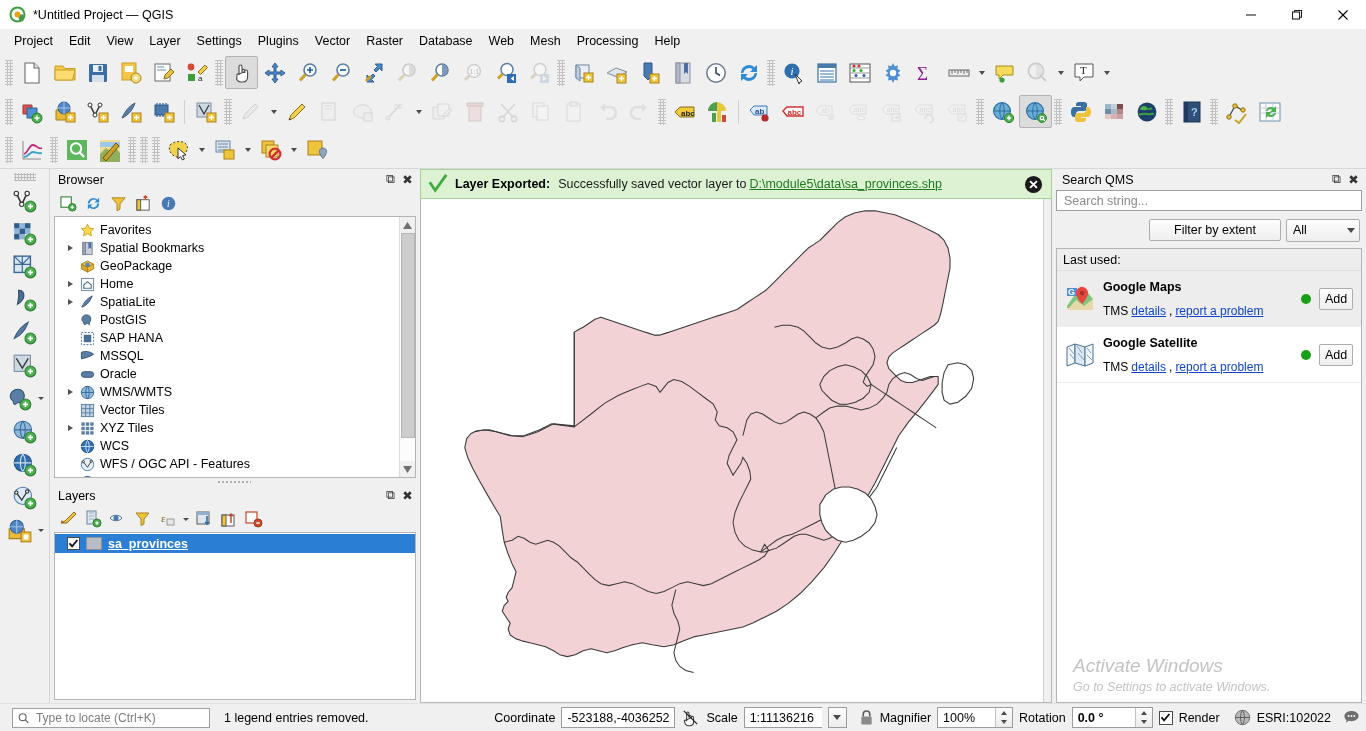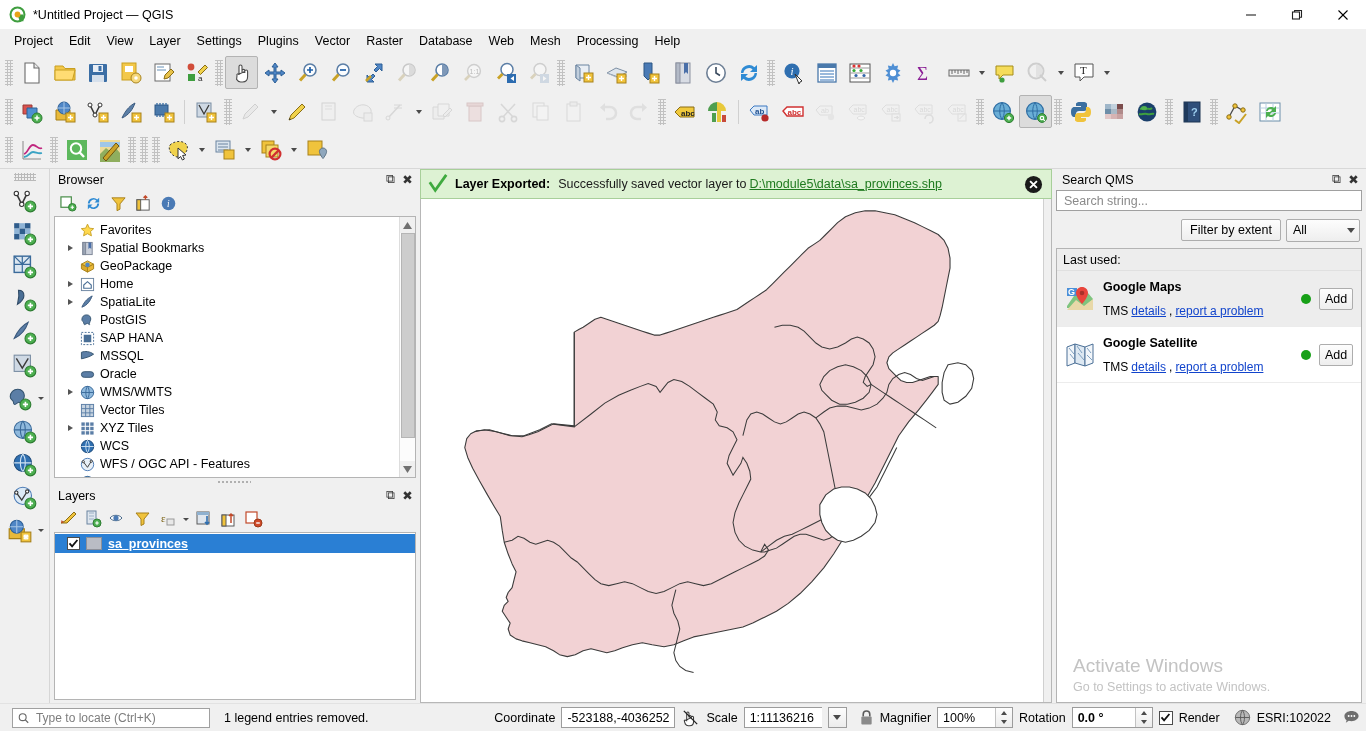--- a/index.html
+++ b/index.html
@@ -250,21 +250,21 @@
     background: transparent;
   }
   .qms-search input::placeholder { color: #8a8a8a; }
   .qms-filter-row {
     height: 30px; display: flex; align-items: center; justify-content: flex-end;
     gap: 5px; padding: 0 4px 0 0; margin-top: 4px;
   }
   .btn {
     background: linear-gradient(#fdfdfd, #eeeeee);
     border: 1px solid #adadad; border-radius: 2px;
-    padding: 3px 8px; font-size: 12.5px; color: #000;
+    padding: 3px 24px; font-size: 12.5px; color: #000;
   }
   .combo {
     width: 74px; height: 23px;
     background: linear-gradient(#fdfdfd, #eeeeee);
     border: 1px solid #adadad; border-radius: 2px;
     display: flex; align-items: center; padding: 0 4px 0 6px;
     font-size: 12.5px;
   }
   .combo .cval { flex: 1; }
   .combo .carrow { border-left: 4px solid transparent; border-right: 4px solid transparent; border-top: 5px solid #4a4a4a; }
@@ -292,21 +292,21 @@
   .qms-sub .lnk { color: #1144cc; text-decoration: underline; }
   .qms-dot { width: 10px; height: 10px; border-radius: 50%; background: #17a017; flex: none; }
   .qms-add {
     width: 34px; height: 22px; flex: none;
     display: flex; align-items: center; justify-content: center;
     background: linear-gradient(#fdfdfd, #eeeeee);
     border: 1px solid #adadad; border-radius: 2px; font-size: 12.5px;
   }
   .watermark {
     position: absolute; left: 16px; bottom: 6px;
-    color: #c3c3c3; pointer-events: none;
+    color: #c3c3c3; pointer-events: none; font-style: italic;
   }
   .watermark .wm1 { font-size: 19px; line-height: 24px; }
   .watermark .wm2 { font-size: 12.5px; line-height: 18px; }
 
   
   .statusbar {
     height: 28px; min-height: 28px;
     background: #f0f0f0;
     display: flex; align-items: center;
     padding: 0 6px; gap: 6px;

